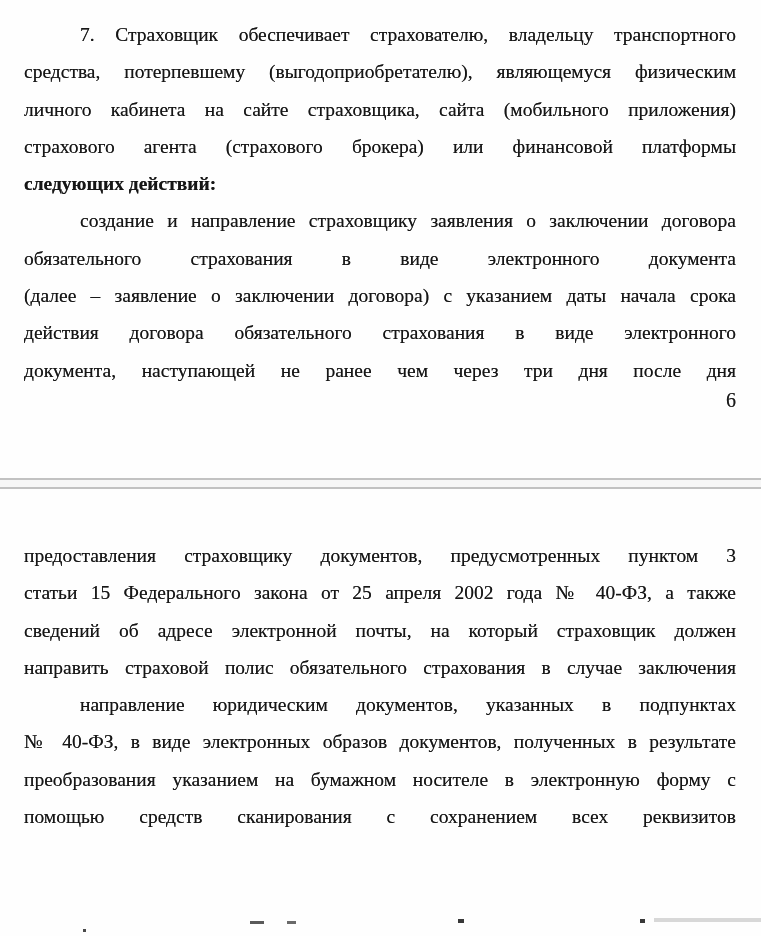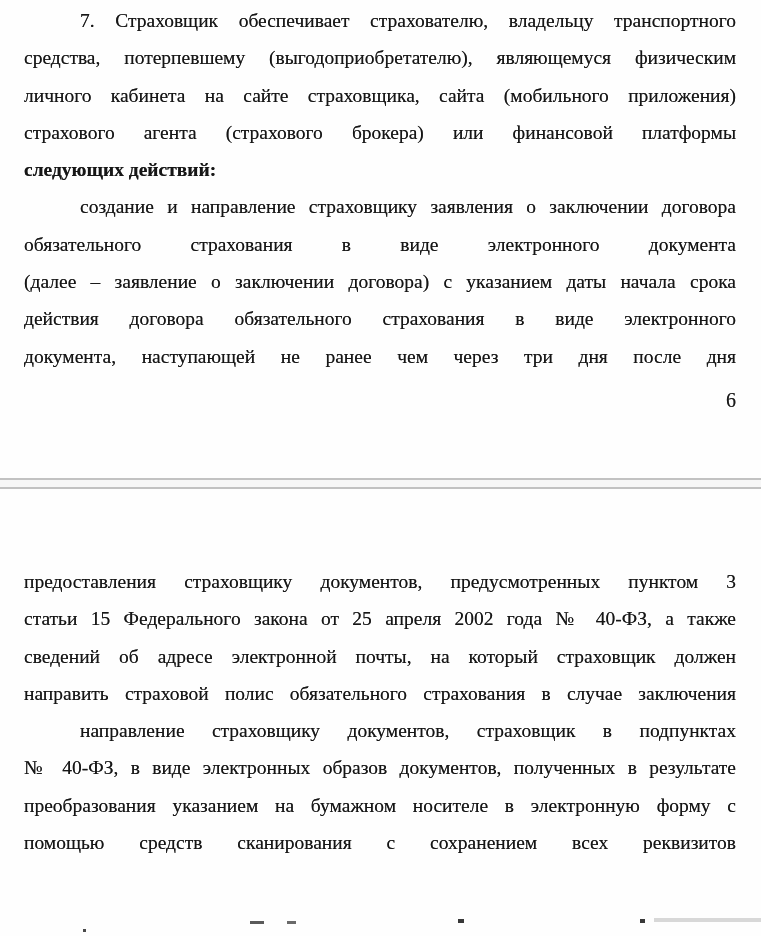--- a/index.html
+++ b/index.html
@@ -19,22 +19,22 @@
     color: #161616;
   }
   .text-block {
     position: absolute;
     left: 24px;
     width: 712px;
     font-size: 19.5px;
     color: #161616;
     text-shadow: 0 0 0.6px rgba(10,10,10,0.65);
   }
-  .text-block-top { top: 2px; }
-  .text-block-bottom { top: 563px; }
+  .text-block-top { top: 16px; }
+  .text-block-bottom { top: 537px; }
   .line {
     height: 37.3px;
     line-height: 37.3px;
     overflow: hidden;
     text-align: justify;
     text-align-last: justify;
     white-space: normal;
   }
   .line.indent { text-indent: 56px; }
   .line.para-end { text-align-last: left; font-weight: bold; }
@@ -89,21 +89,21 @@
 
   <div class="page-number">6</div>
 
   <div class="page-divider"></div>
 
   <div class="text-block text-block-bottom">
     <div class="line">предоставления страховщику документов, предусмотренных пунктом 3</div>
     <div class="line">статьи 15 Федерального закона от 25 апреля 2002 года № 40-ФЗ, а также</div>
     <div class="line">сведений об адресе электронной почты, на который страховщик должен</div>
     <div class="line">направить страховой полис обязательного страхования в случае заключения</div>
-    <div class="line indent">направление страховщику документов, страховщик в подпунктах</div>
+    <div class="line indent">направление юридическим документов, указанных в подпунктах</div>
     <div class="line">№ 40-ФЗ, в виде электронных образов документов, полученных в результате</div>
     <div class="line">преобразования указанием на бумажном носителе в электронную форму с</div>
     <div class="line">помощью средств сканирования с сохранением всех реквизитов</div>
   </div>
 
   <div class="artifact a1"></div>
   <div class="artifact a2"></div>
   <div class="artifact a3"></div>
   <div class="artifact a4"></div>
   <div class="artifact a5"></div>

